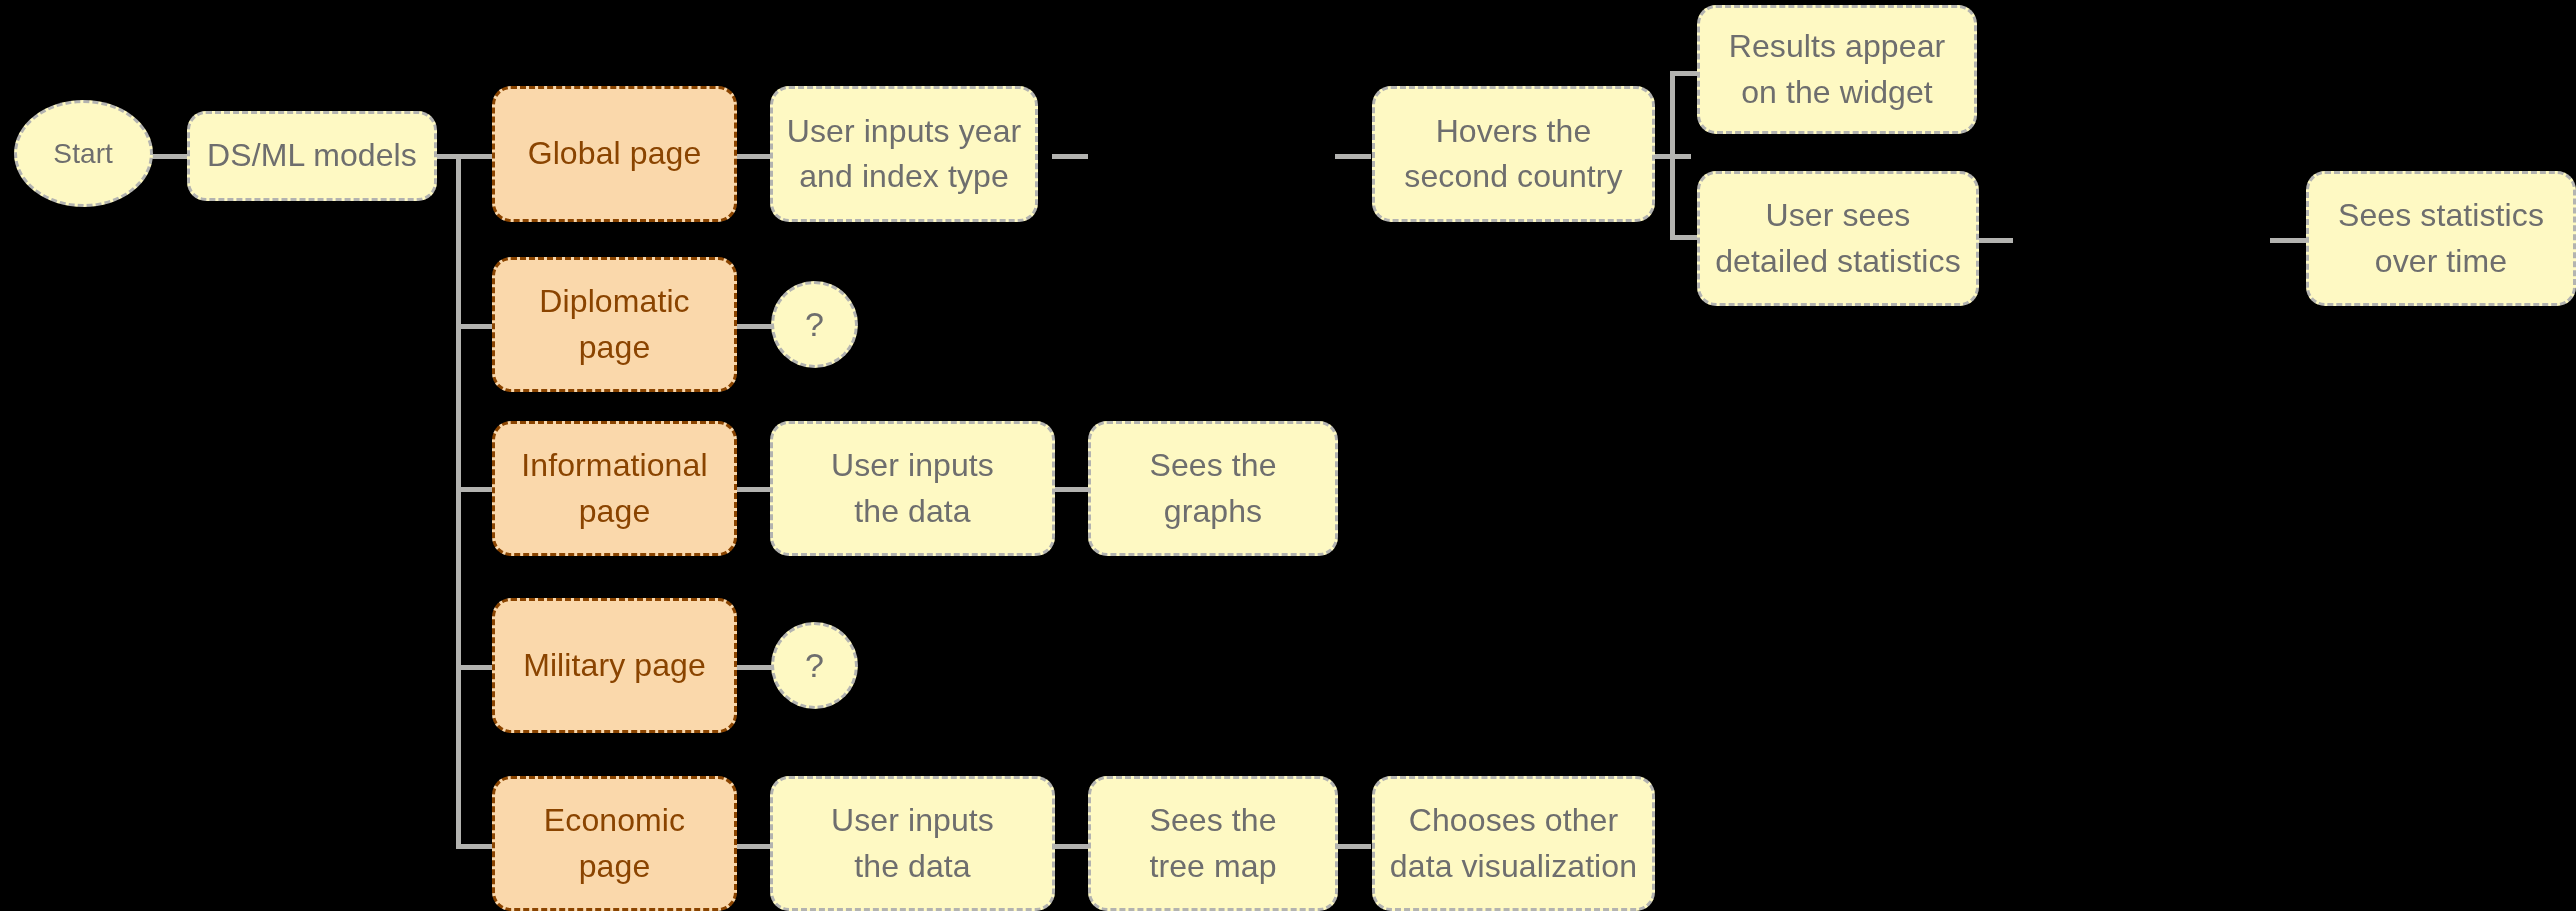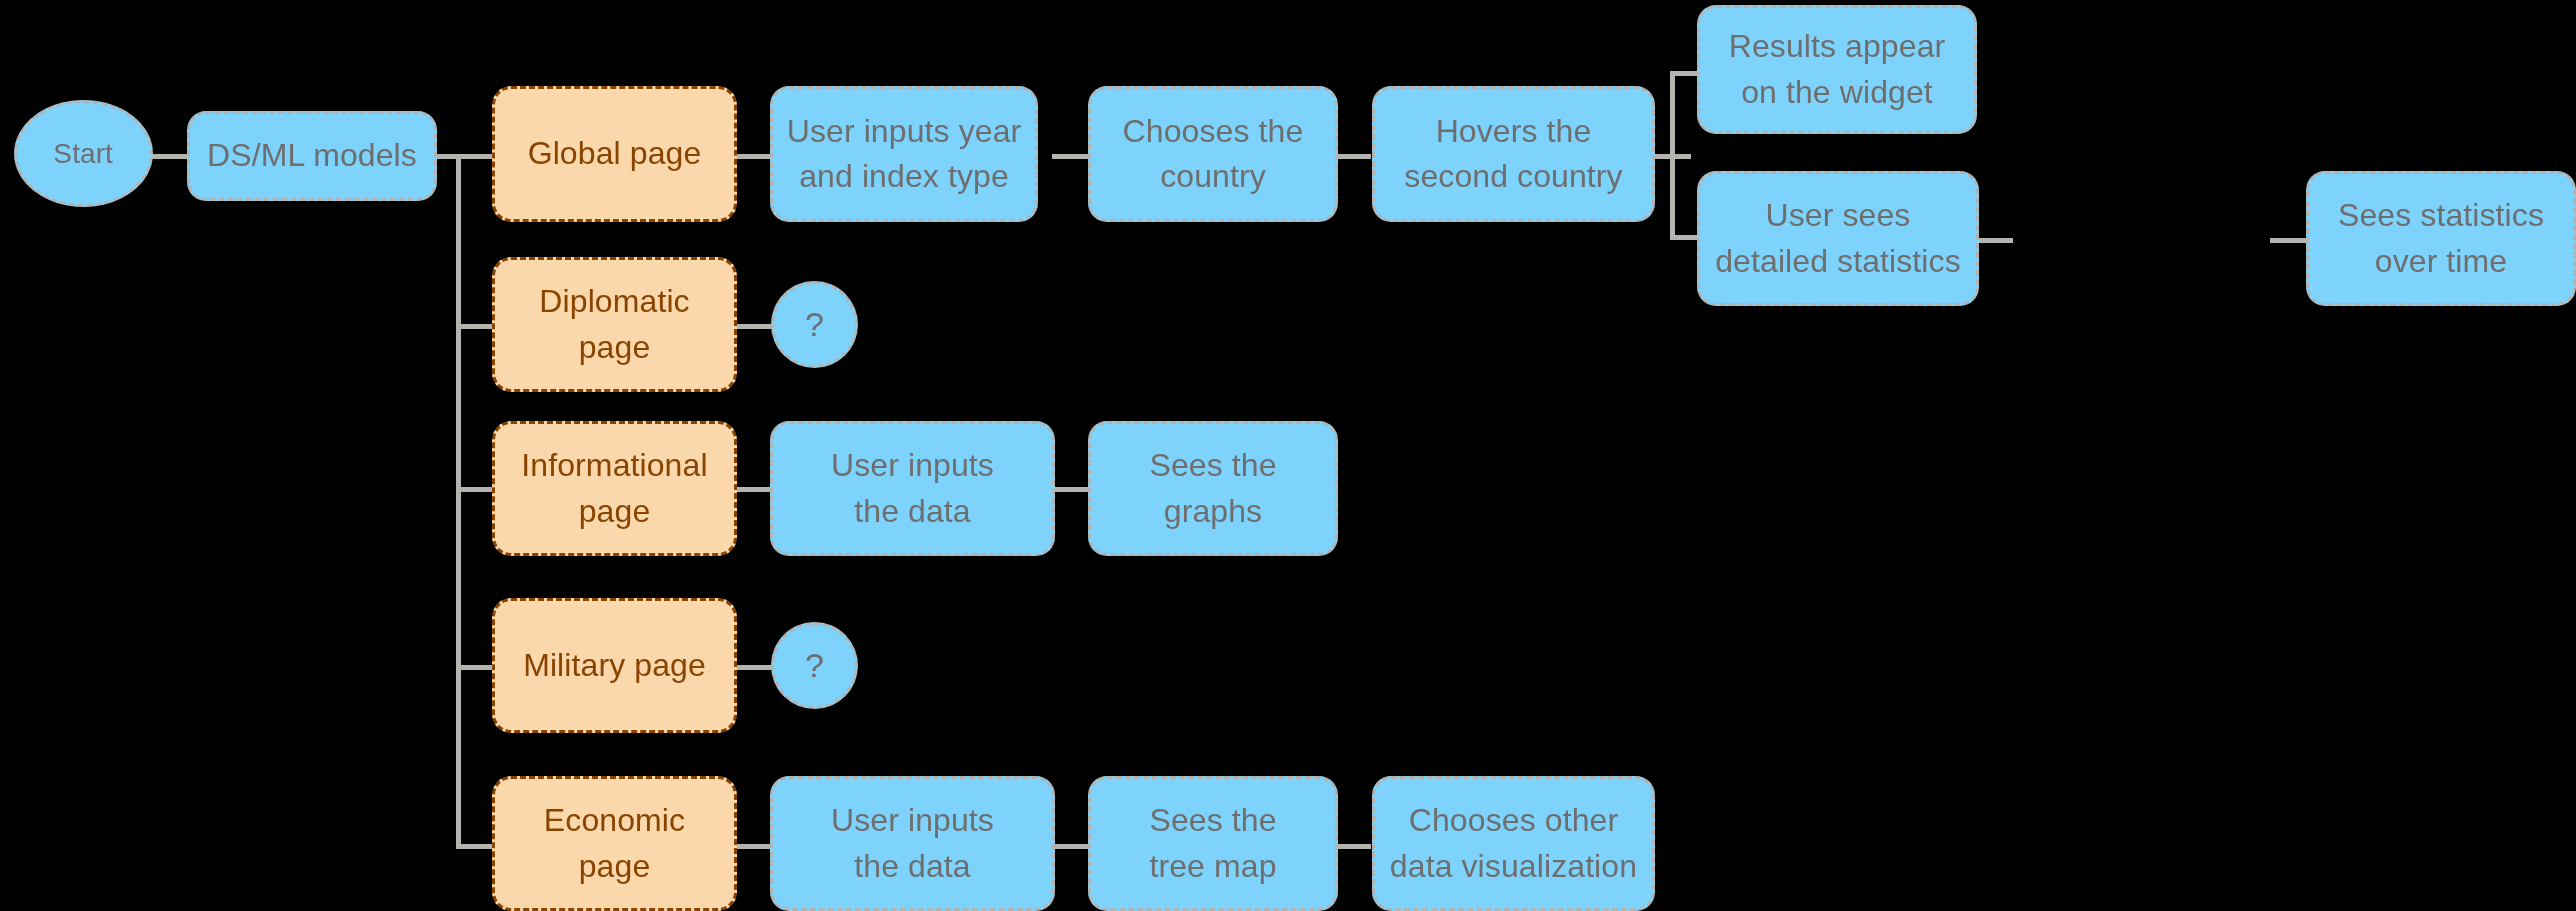--- a/index.html
+++ b/index.html
@@ -25,21 +25,21 @@
     box-sizing: border-box;
     display: flex;
     align-items: center;
     justify-content: center;
     text-align: center;
     line-height: 1.42;
     white-space: pre-line;
     letter-spacing: 0.1px;
   }
   .node-grey {
-    background: #7dd3fc;
+    background: #fef9c3;
     border: 3.1px dashed #b3b3b0;
     color: #6e6e6e;
     border-radius: 19px;
     font-size: 32px;
   }
   .node-orange {
     background: #fad8ab;
     border: 3.1px dashed #8a4400;
     color: #8a4400;
     border-radius: 19px;
@@ -101,22 +101,20 @@
 
   <div class="node node-grey node-start" style="left:13.7px; top:100px; width:139px; height:107px;">Start</div>
 
   <div class="node node-grey" style="left:187px; top:111px; width:250px; height:90px;">DS/ML models</div>
 
   <div class="node node-orange" style="left:492px; top:86px; width:245px; height:136px;">Global page</div>
 
   <div class="node node-grey" style="left:770px; top:86px; width:268px; height:136px;">User inputs year
 and index type</div>
 
-  <div class="node node-grey" style="left:1088px; top:86px; width:250px; height:136px;">Chooses the
-country</div>
 
   <div class="node node-grey" style="left:1372px; top:86px; width:283px; height:136px;">Hovers the
 second country</div>
 
   <div class="node node-grey" style="left:1697px; top:5px; width:280px; height:129px;">Results appear
 on the widget</div>
 
   <div class="node node-grey" style="left:1697px; top:171px; width:282px; height:135px;">User sees
 detailed statistics</div>
 

